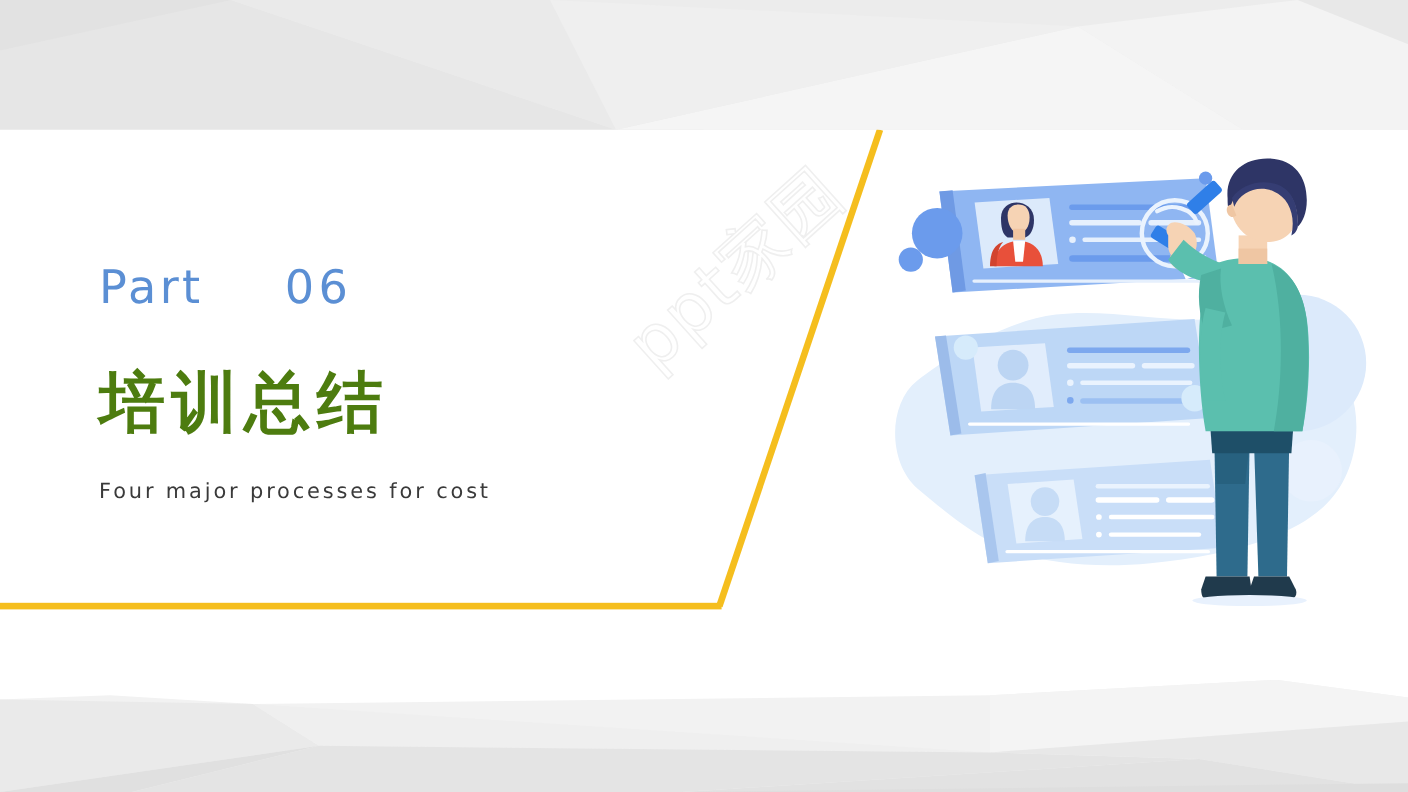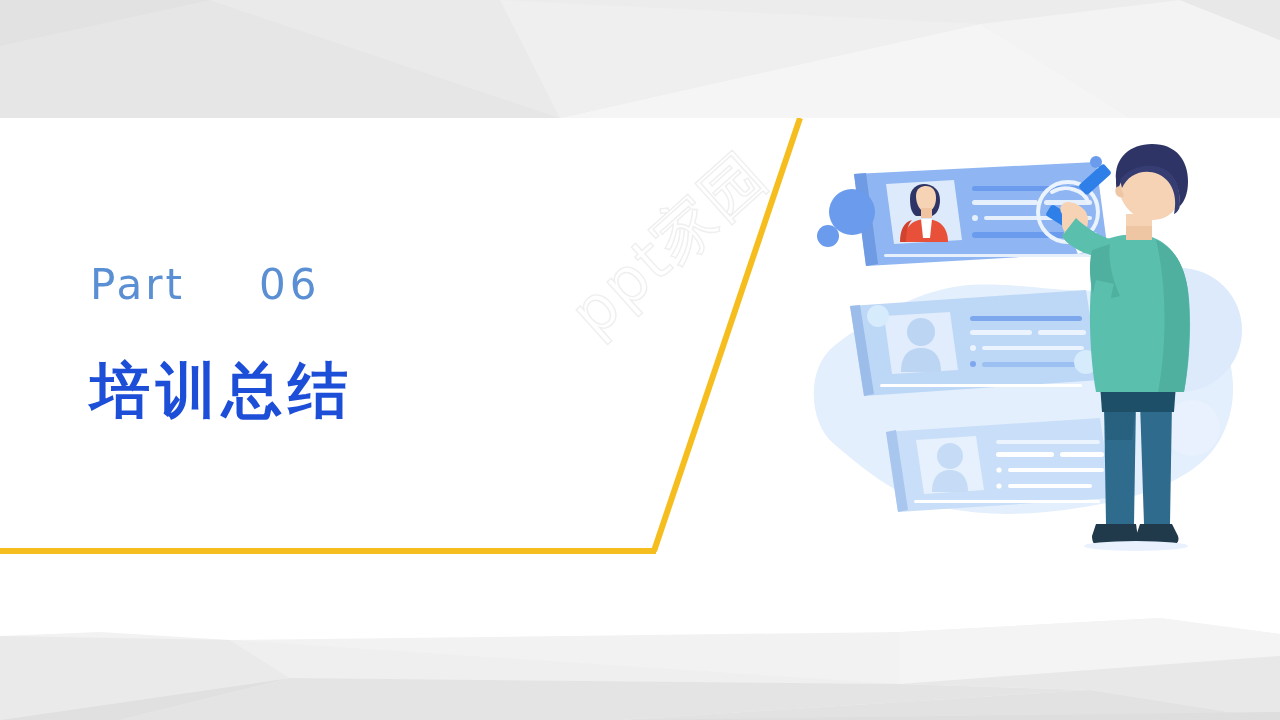--- a/index.html
+++ b/index.html
@@ -72,38 +72,37 @@
     pointer-events: none;
   }
   .rule-diag svg { display: block; }
 
   
   .text-block {
     position: absolute;
     left: 90px;
     top: 240px;
     width: 520px;
-    margin-top: 24px;
   }
   .part-line {
     display: flex;
     align-items: baseline;
     color: #5B8FD4;
     font-size: 42px;
     line-height: 1;
     font-weight: 400;
     letter-spacing: 3px;
     margin: 0 0 54px 0;
     font-family: "DejaVu Sans", sans-serif;
   }
   .part-word { margin-right: 74px; }
   .part-num { letter-spacing: 4px; }
 
   .title-cn {
-    color: #1d4ed8;
+    color: #4d7c0f;
     font-size: 60px;
     line-height: 1;
     font-weight: 700;
     letter-spacing: 6px;
     margin: 0 0 42px 0;
     font-family: "DejaVu Sans", sans-serif;
   }
   .subtitle-en {
     color: #3A3A3A;
     font-size: 19px;
@@ -167,20 +166,21 @@
       <line x1="150" y1="0" x2="4" y2="433" stroke="#F5BE1E" stroke-width="6" stroke-linecap="butt"></line>
     </svg>
   </div>
 
   <div class="text-block">
     <div class="part-line">
       <span class="part-word">Part</span>
       <span class="part-num">06</span>
     </div>
     <h1 class="title-cn">培训总结</h1>
+    <p class="subtitle-en">Four major processes for cost</p>
   </div>
 
   <div class="illustration">
     <svg width="460" height="440" viewBox="0 0 460 440">
 
       <path d="M34 206 C6 228 8 282 34 304 C58 324 72 336 96 350 C130 370 188 378 246 372 C306 366 372 352 406 318 C440 284 442 222 412 186 C386 154 350 146 310 150 C262 154 206 140 160 146 C112 152 62 184 34 206 Z" fill="#E3EFFC"></path>
 
       <circle cx="380" cy="190" r="62" fill="#DCEAFB"></circle>
       <circle cx="392" cy="288" r="28" fill="#E8F1FD"></circle>
 

